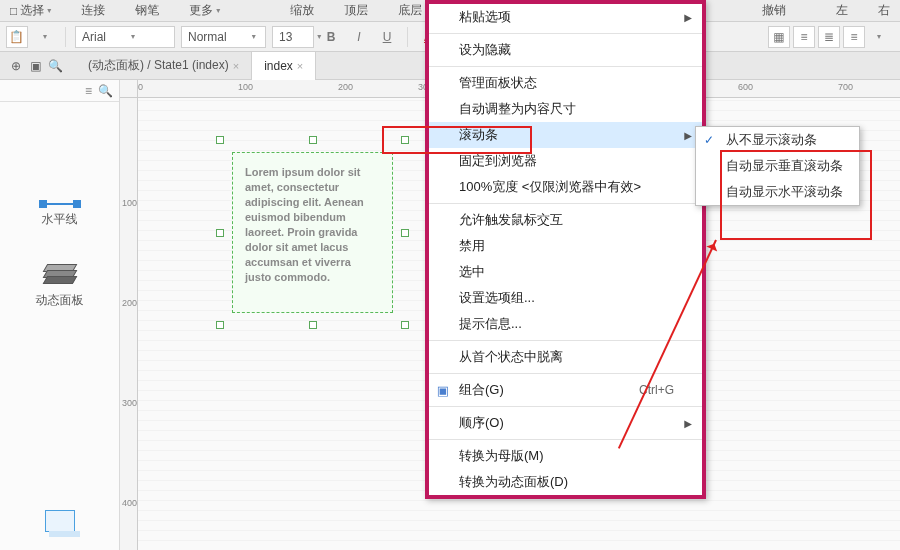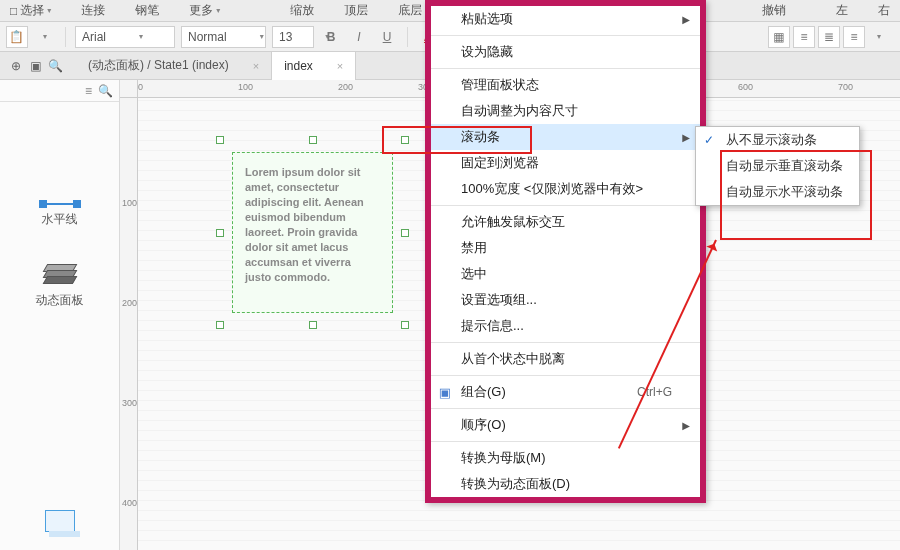--- a/index.html
+++ b/index.html
@@ -4,32 +4,32 @@
 <style>
   * { box-sizing: border-box; margin: 0; padding: 0; font-family: Arial, "Microsoft YaHei", sans-serif; }
   body { width: 900px; height: 550px; overflow: hidden; background: #f5f5f5; font-size: 12px; color: #333; position: relative; }
 
   
   .topbar { height: 22px; background: #ececec; border-bottom: 1px solid #d0d0d0; display: flex; align-items: center; padding-left: 10px; gap: 30px; font-size: 12px; color: #555; }
   .topbar .item { display: flex; align-items: center; gap: 3px; cursor: default; }
   .drop { font-size: 8px; color: #888; }
 
   .fmtbar { height: 30px; background: #f1f1f1; border-bottom: 1px solid #d0d0d0; display: flex; align-items: center; padding-left: 6px; gap: 6px; }
-  .select { background: #fff; border: 1px solid #cfcfcf; height: 22px; display: flex; align-items: center; padding: 0 6px; font-size: 12px; color: #555; cursor: default; gap: 33px; }
+  .select { background: #fff; border: 1px solid #cfcfcf; height: 22px; display: flex; align-items: center; padding: 0 6px; font-size: 12px; color: #555; cursor: default; gap: 25px; }
   .select.wide { width: 100px; }
   .select.mid  { width: 85px; }
   .select.num  { width: 42px; }
   .icon-btn { width: 22px; height: 22px; border: 1px solid transparent; display: flex; align-items: center; justify-content: center; color: #777; font-size: 12px; cursor: default; }
   .icon-btn.box { border-color: #cfcfcf; background: #fff; }
   .sep { width: 1px; height: 20px; background: #d9d9d9; margin: 0 3px; }
   .fmt-right { margin-left: auto; display: flex; align-items: center; gap: 3px; padding-right: 10px; }
 
   .tabbar { height: 28px; background: #e8e8e8; border-bottom: 1px solid #d0d0d0; display: flex; align-items: center; padding-left: 6px; }
   .addpage { width: 20px; height: 20px; display:flex;align-items:center;justify-content:center;color:#666; }
-  .tab { height: 28px; display: flex; align-items: center; padding: 0 12px; font-size: 12px; color: #555; border-right: 1px solid #d0d0d0; cursor: default; gap: 24px; }
+  .tab { height: 28px; display: flex; align-items: center; padding: 0 12px; font-size: 12px; color: #555; border-right: 1px solid #d0d0d0; cursor: default; gap: 4px; }
   .tab.active { background: #fff; color: #333; justify-content: center; }
   .tab .close { color: #aaa; font-size: 11px; }
 
   
   .main { position: absolute; top: 80px; bottom: 0; left: 0; right: 0; display: flex; }
   .leftpanel { width: 120px; background: #fbfbfb; border-right: 1px solid #dadada; display: flex; flex-direction: column; }
   .leftpanel .tools { height: 22px; border-bottom: 1px solid #e0e0e0; display:flex; align-items:center; justify-content:flex-end; gap:6px; padding-right:6px; color:#888; }
   .lib-item { display:flex; flex-direction:column; align-items:center; gap:6px; padding: 18px 0; font-size:12px; color:#555; }
   .glyph-hline { width: 34px; height: 2px; background:#3a8ad6; position:relative; }
   .glyph-hline:before,.glyph-hline:after{content:"";position:absolute;top:-3px;width:8px;height:8px;background:#3a8ad6;}
@@ -55,21 +55,21 @@
 
   
   .sel-outer { position:absolute; top:42px; left:82px; width:185px; height:185px; }
   .sel-text  { position:absolute; inset:12px; border:1px dashed #58b858; background:#f4fdf4; padding:12px; font-size:11px; line-height:15px; color:#8a8a8a; }
   .handle { position:absolute; width:8px; height:8px; background:#fff; border:1px solid #5aa85a; }
   .h-nw{top:-4px;left:-4px}.h-n{top:-4px;left:calc(50% - 4px)}.h-ne{top:-4px;right:-4px}
   .h-w{top:calc(50% - 4px);left:-4px}.h-e{top:calc(50% - 4px);right:-4px}
   .h-sw{bottom:-4px;left:-4px}.h-s{bottom:-4px;left:calc(50% - 4px)}.h-se{bottom:-4px;right:-4px}
 
   
-  .ctx { position:absolute; top:0; left:425px; width:281px; background:#fff; border:6px solid #be185d; box-shadow:2px 2px 6px rgba(0,0,0,.25); font-size:13px; color:#222; }
+  .ctx { position:absolute; top:0; left:425px; width:281px; background:#fff; border:4px solid #be185d; box-shadow:2px 2px 6px rgba(0,0,0,.25); font-size:13px; color:#222; }
   .ctx .row { height:26px; display:flex; align-items:center; padding:0 28px 0 30px; position:relative; cursor:default; }
   .ctx .row.hi { background:#d8ecff; }
   .ctx .row .arrow { position:absolute; right:10px; font-size:10px; color:#555; }
   .ctx .row .short { margin-left:auto; font-size:12px; color:#666; }
   .ctx .row .ico { position:absolute; left:6px; width:16px; height:16px; display:flex;align-items:center;justify-content:center;color:#4a7fcf; }
   .ctx hr { border:none; border-top:1px solid #e2e2e2; margin:3px 0; }
 
   .submenu { position:absolute; top:126px; left:695px; width:165px; background:#fff; border:1px solid #bfbfbf; box-shadow:2px 2px 6px rgba(0,0,0,.25); font-size:13px; }
   .submenu .row { height:26px; display:flex; align-items:center; padding-left:30px; position:relative; }
   .submenu .row .chk { position:absolute; left:8px; color:#2a6fc7; font-size:12px; }

